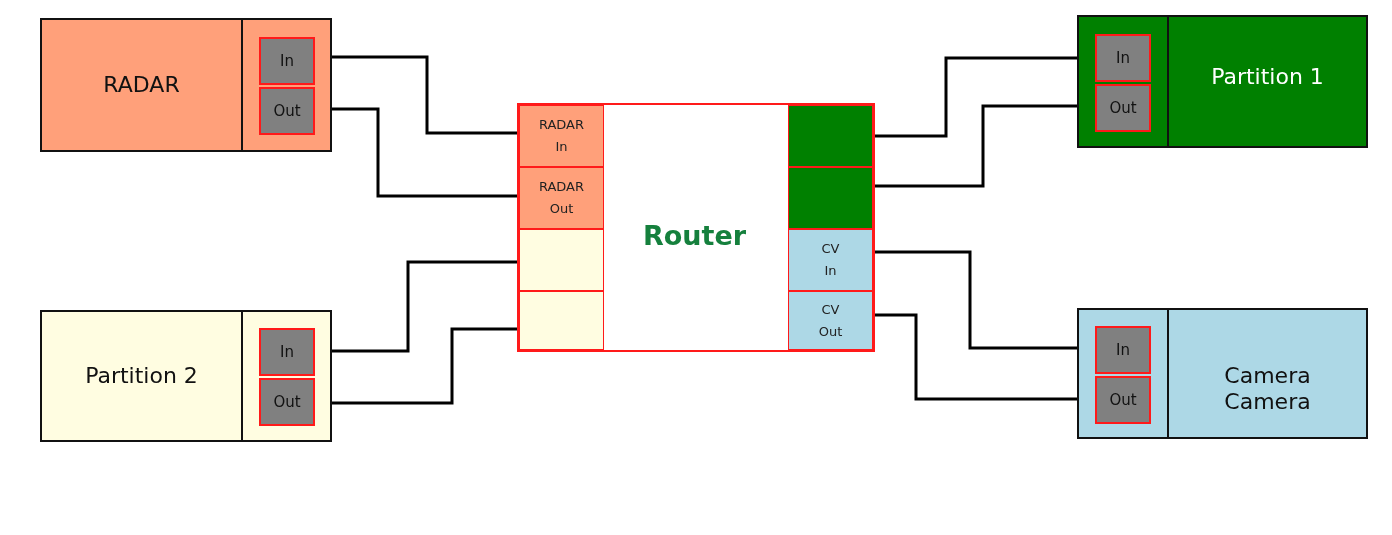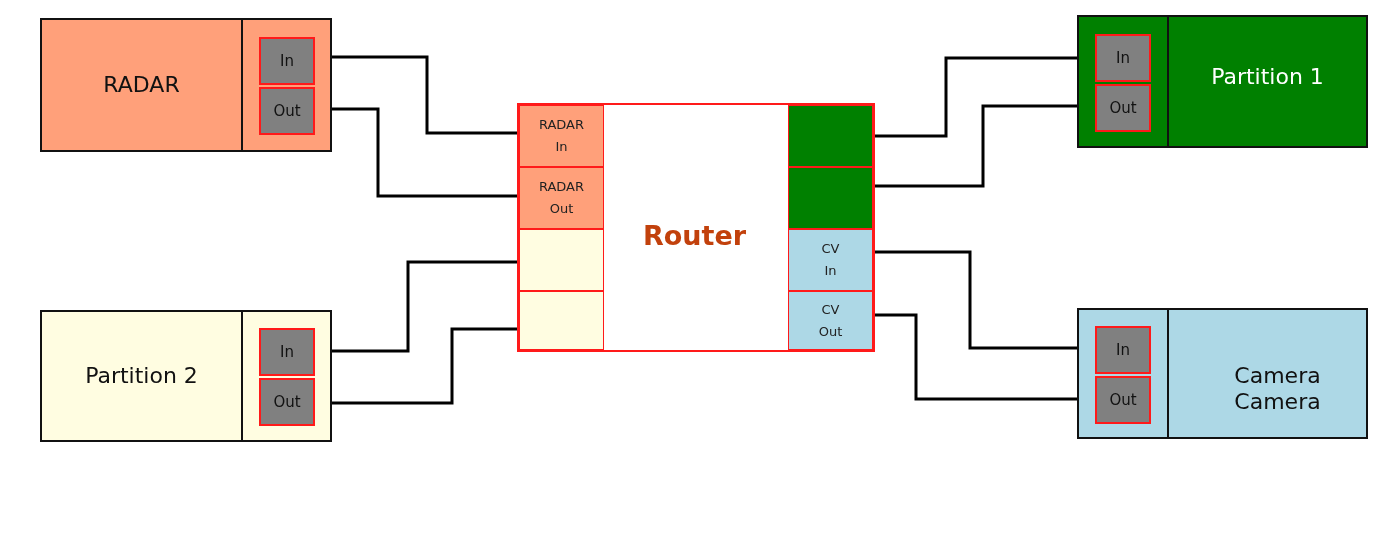--- a/index.html
+++ b/index.html
@@ -8,21 +8,21 @@
     .abs { position: absolute; box-sizing: border-box; }
     .device { border: 2px solid #111; }
     .divider { position: absolute; top: 0; bottom: 0; width: 2px; background: #111; }
     .dev-label { position: absolute; display: flex; align-items: center; justify-content: center;
                  text-align: center; font-size: 22px; line-height: 26px; color: #111; }
     .port { border: 2px solid #ff1a1a; background: #808080; display: flex; align-items: center;
             justify-content: center; font-size: 15px; color: #111; }
     .router { border: 2px solid #ff1a1a; background: #ffffff; }
     .rcell { border: 1.5px solid #ff1a1a; display: flex; align-items: center; justify-content: center;
              text-align: center; font-size: 13px; line-height: 22px; color: #222; }
-    .router-title { position: absolute; font-weight: bold; font-size: 27px; color: #c2410c; }
+    .router-title { position: absolute; font-weight: bold; font-size: 27px; color: #15803d; }
     svg.wires { position: absolute; left: 0; top: 0; }
     svg.wires polyline { fill: none; stroke: #000; stroke-width: 3; }
   </style>
 </head>
 <body>
 
 <svg class="wires" width="1392" height="535">
   <polyline points="314,57 427,57 427,133 519,133"></polyline>
   <polyline points="314,109 378,109 378,196 519,196"></polyline>
   <polyline points="314,351 408,351 408,262 519,262"></polyline>
@@ -51,21 +51,21 @@
   <div class="divider" style="left:88px;"></div>
   <div class="abs port" style="left:16px; top:17px; width:56px; height:48px;">In</div>
   <div class="abs port" style="left:16px; top:67px; width:56px; height:48px;">Out</div>
   <div class="dev-label" style="left:90px; top:0; width:197px; height:119px; color:#ffffff;">Partition 1</div>
 </div>
 
 <div class="abs device" style="left:1077px; top:308px; width:291px; height:131px; background:#add8e6;">
   <div class="divider" style="left:88px;"></div>
   <div class="abs port" style="left:16px; top:16px; width:56px; height:48px;">In</div>
   <div class="abs port" style="left:16px; top:66px; width:56px; height:48px;">Out</div>
-  <div class="dev-label" style="left:90px; top:0; width:197px; height:158px; flex-direction:column;margin-left:10px;">
+  <div class="dev-label" style="left:90px; top:0; width:197px; height:158px; flex-direction:column;">
     <span>Camera</span>
     <span>Camera</span>
   </div>
 </div>
 
 <div class="abs router" style="left:517px; top:103px; width:358px; height:249px;">
   <div class="router-title" style="left:124px; top:115px;">Router</div>
 
   <div class="abs rcell" style="left:0; top:0; width:85px; height:62px; background:#ffa07a; flex-direction:column;">
     <span>RADAR</span>

